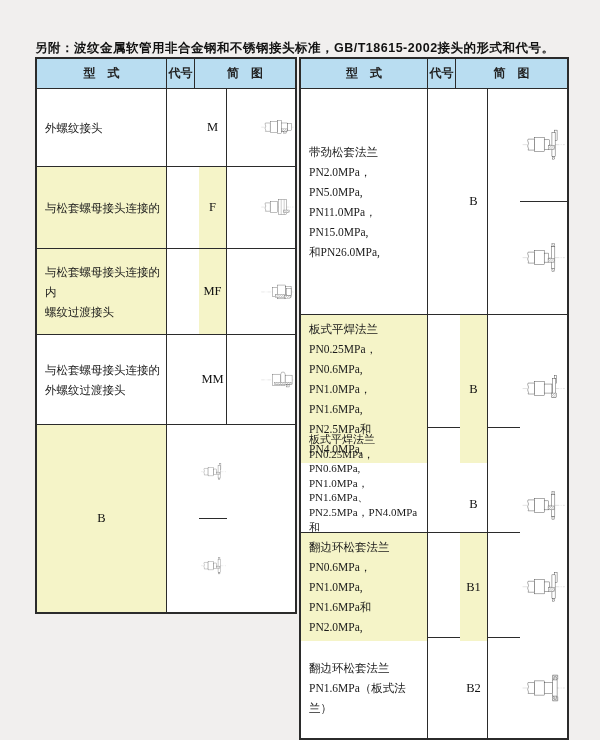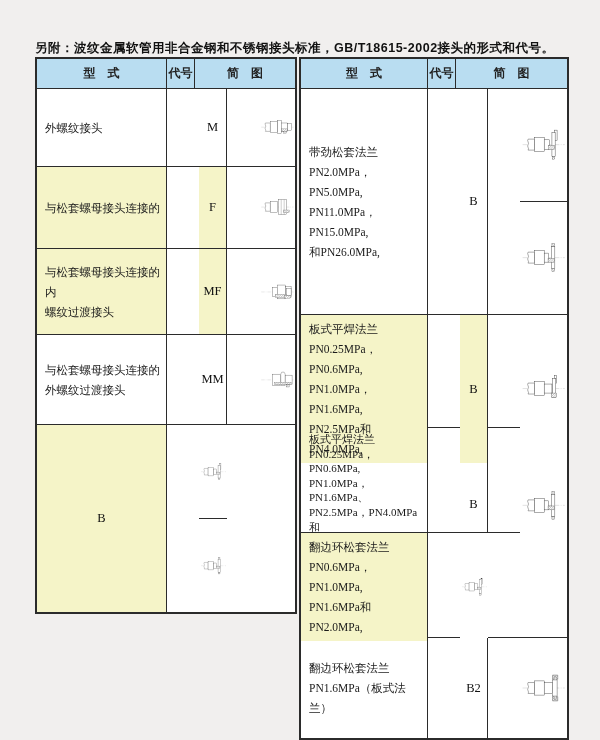--- a/index.html
+++ b/index.html
@@ -255,20 +255,21 @@
             <rect x="72" y="31" width="14" height="28" fill="#fff" stroke="#3a3a3a" stroke-width="1.3"></rect>
             <rect x="84" y="47" width="20" height="12" fill="url(#hatch)" stroke="#3a3a3a" stroke-width="1"></rect>
           </svg>
        </div>
       </div>
     </div>
     <div class="trow" style="grid-template-columns:127px 28px 1fr;height:105px">
       <div class="cell type-cell hl">翻边环松套法兰
 PN0.6MPa，PN1.0MPa,
 PN1.6MPa和PN2.0MPa,</div>
+      <div class="cell code-cell hl">B1</div>
       <div class="cell diagram-cell">
         <div class="diag">
          <svg viewBox="0 0 140 90" preserveAspectRatio="xMidYMid meet">
             <line x1="5" y1="45" x2="136" y2="45" stroke="#999" stroke-width="0.9" stroke-dasharray="14 4 3 4"></line>
             <rect x="104" y="0" width="8" height="32" fill="#fff" stroke="#3a3a3a" stroke-width="1.3"></rect>
             <rect x="96" y="8" width="10" height="74" fill="#fff" stroke="#3a3a3a" stroke-width="1.3"></rect>
             <path d="M42,28 H22 C17,33.5 27,39.5 22,45 C17,50.5 27,56.5 22,62 H42 Z" fill="#fff" stroke="#3a3a3a" stroke-width="1.3" stroke-linejoin="round"></path>
             <rect x="42" y="23" width="30" height="44" fill="#fff" stroke="#3a3a3a" stroke-width="1.3"></rect>
             <rect x="72" y="30" width="16" height="30" fill="#fff" stroke="#3a3a3a" stroke-width="1.3"></rect>
             <rect x="86" y="47" width="18" height="13" fill="url(#hatch)" stroke="#3a3a3a" stroke-width="1"></rect>

